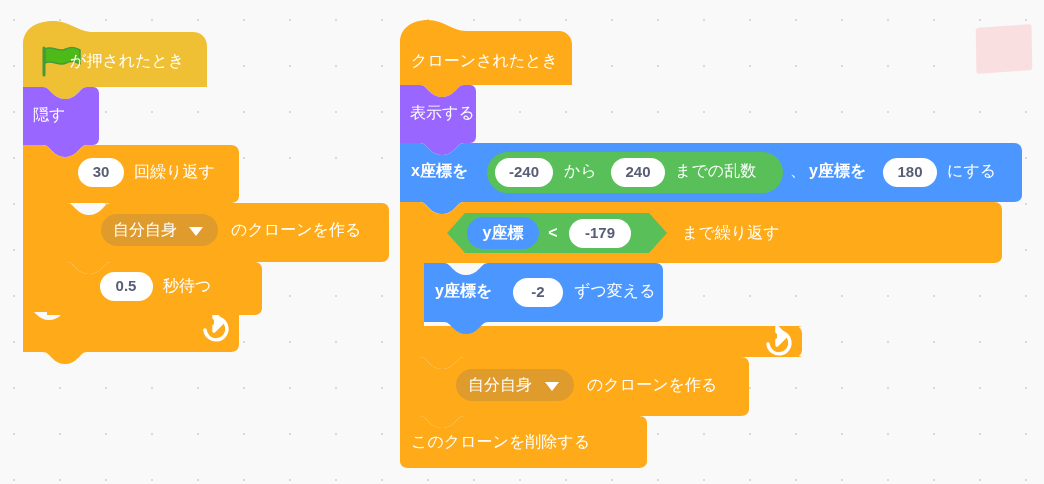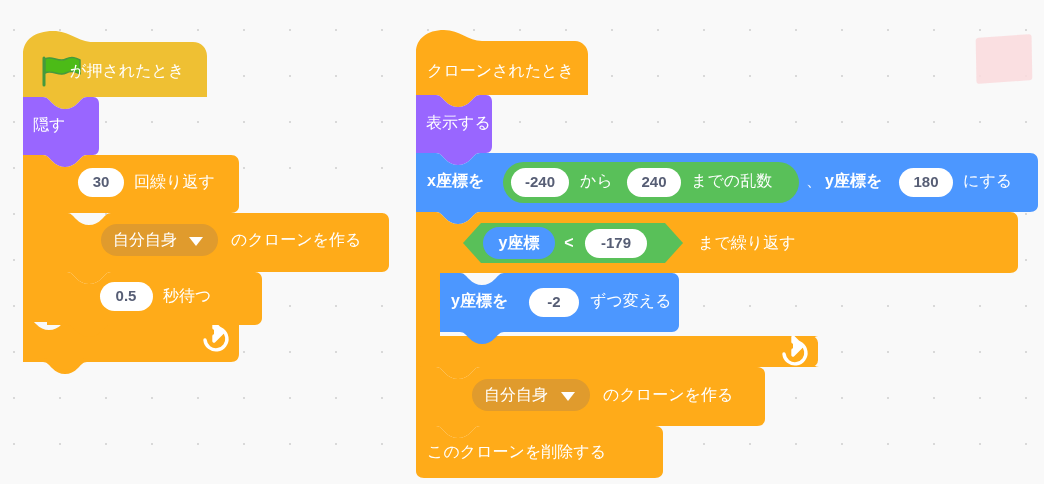--- a/index.html
+++ b/index.html
@@ -9,21 +9,20 @@
     font-family:"Liberation Sans","DejaVu Sans",sans-serif;
     overflow:hidden;
     position:relative;
   }
   #workspace{
     position:absolute;inset:0;
     background-color:#f9f9f9;
     background-image:radial-gradient(#d9d9d9 1.1px, transparent 1.2px);
     background-size:46px 46px;
     background-position:267px 43px;
-    margin-top:10px;
   }
   .script{position:absolute;}
   .script svg{display:block;overflow:visible;}
   text{
     font-family:"Liberation Sans","DejaVu Sans",sans-serif;
     font-size:16px;
     fill:#ffffff;
     dominant-baseline:middle;
   }
   text.dark{fill:#575e75;font-weight:bold;font-size:15px;}
@@ -158,21 +157,21 @@
           <g>
             <rect x="100" y="272" width="53" height="29" rx="14.5" fill="#ffffff"></rect>
             <text class="dark" x="126" y="287" text-anchor="middle">0.5</text>
           </g>
           <text x="163" y="287">秒待つ</text>
         </g>
       </g>
     </svg>
   </div>
 
-  <div class="script" style="left:410px;top:0px;">
+  <div class="script" style="left:394px;top:0px;">
     <svg width="630" height="475" viewBox="0 0 630 475">
 
       <g>
         <path d="M6,42
                  C6,29 17,20 34,20
                  C50,20 58,31 72,31
                  L165,31
                  C172,31 178,37 178,44
                  L178,85
                  L70,85

